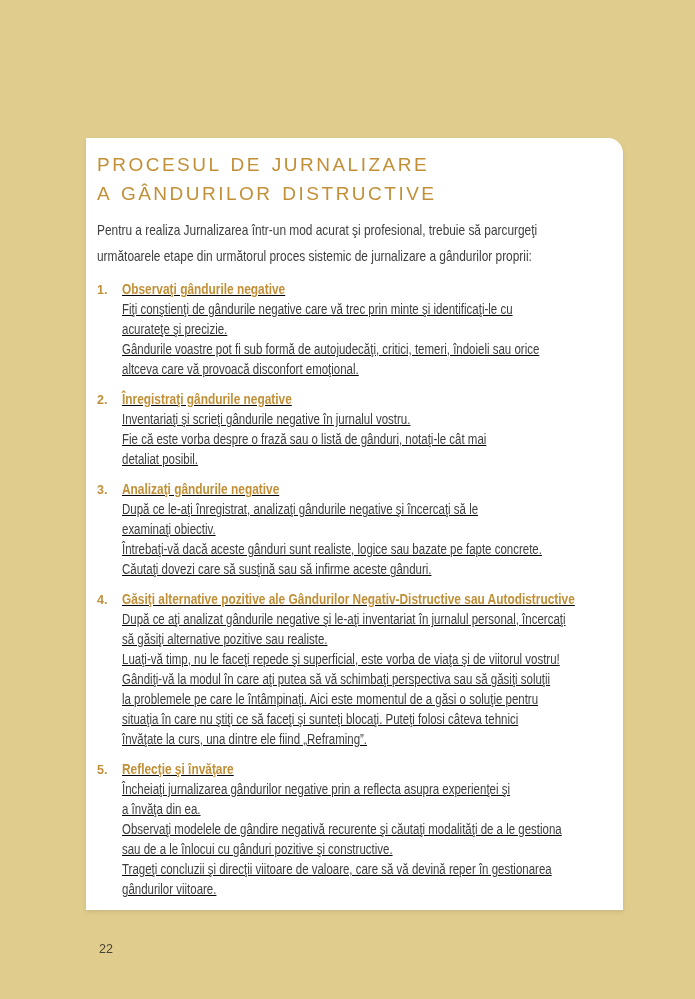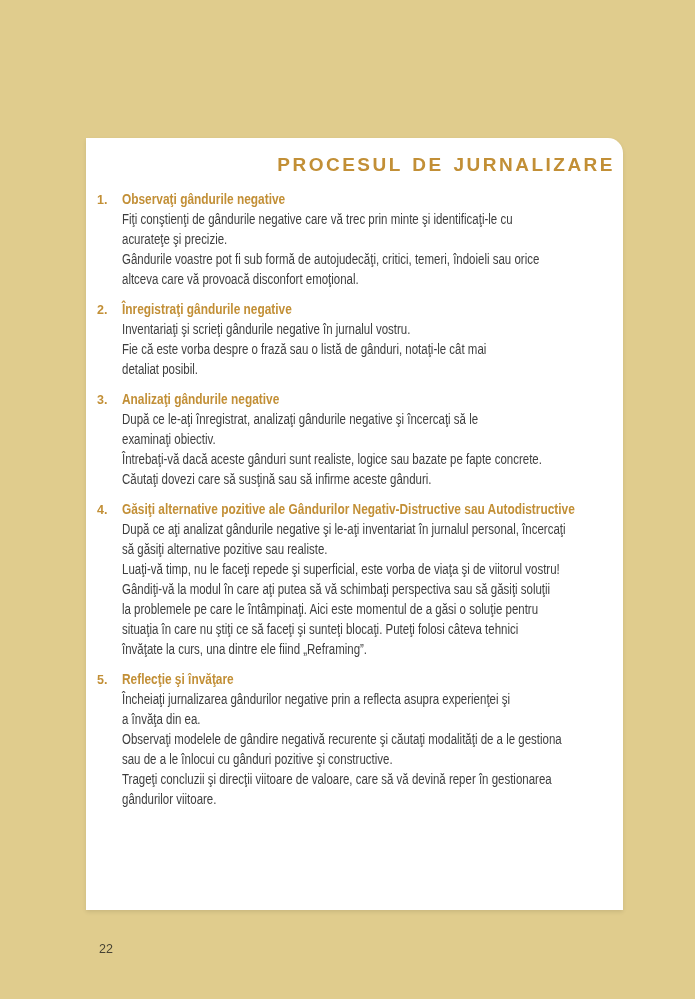--- a/index.html
+++ b/index.html
@@ -23,24 +23,23 @@
     background:var(--card);
     border-radius:0 15px 0 0;
     box-shadow:0 2px 4px rgba(0,0,0,0.10);
     padding:12px 8px 12px 11px;
     overflow:hidden;
   }
   .title{
     color:var(--accent);
     font-size:19px;
     line-height:29px;
-    font-weight:700;
+    font-weight:400;
     letter-spacing:2.5px;
     word-spacing:2px;
-    text-align:right;
   }
   .title-line{display:block;white-space:nowrap;}
   .intro{
     margin-top:9px;
     color:var(--text);
     font-size:14.5px;
     line-height:26px;
   }
   .intro-line{
     white-space:nowrap;
@@ -53,21 +52,21 @@
     margin-top:10px;
   }
   .num{
     flex:0 0 25px;
     color:var(--accent);
     font-weight:700;
     font-size:12.5px;
     line-height:20px;
     padding-top:1px;
   }
-  .sec-content{flex:1 1 auto;min-width:0;}
+  .sec-content{flex:1 1 auto;min-width:0;text-decoration:underline;}
   .sec-heading{
     color:var(--accent);
     font-weight:700;
     font-size:14.5px;
     line-height:20px;
     white-space:nowrap;
     transform:scaleX(0.82);
     transform-origin:0 50%;
   }
   .sec-line{
@@ -84,21 +83,26 @@
     color:var(--pagenum);
     font-size:12.5px;
   }
 </style>
 </head>
 <body>
 
 <div class="card">
   <h1 class="title">
     <span class="title-line">PROCESUL DE JURNALIZARE</span>
+    <span class="title-line">A GÂNDURILOR DISTRUCTIVE</span>
   </h1>
+  <div class="intro">
+    <div class="intro-line">Pentru a realiza Jurnalizarea într-un mod acurat şi profesional, trebuie să parcurgeţi</div>
+    <div class="intro-line">următoarele etape din următorul proces sistemic de jurnalizare a gândurilor proprii:</div>
+  </div>
   <ol class="sections" id="sections">
       <li class="section">
         <span class="num">1.</span>
         <div class="sec-content">
           <div class="sec-heading">Observaţi gândurile negative</div>
           <div class="sec-line">Fiţi conştienţi de gândurile negative care vă trec prin minte şi identificaţi-le cu</div>
           <div class="sec-line">acurateţe şi precizie.</div>
           <div class="sec-line">Gândurile voastre pot fi sub formă de autojudecăţi, critici, temeri, îndoieli sau orice</div>
           <div class="sec-line">altceva care vă provoacă disconfort emoţional.</div>
         </div>

